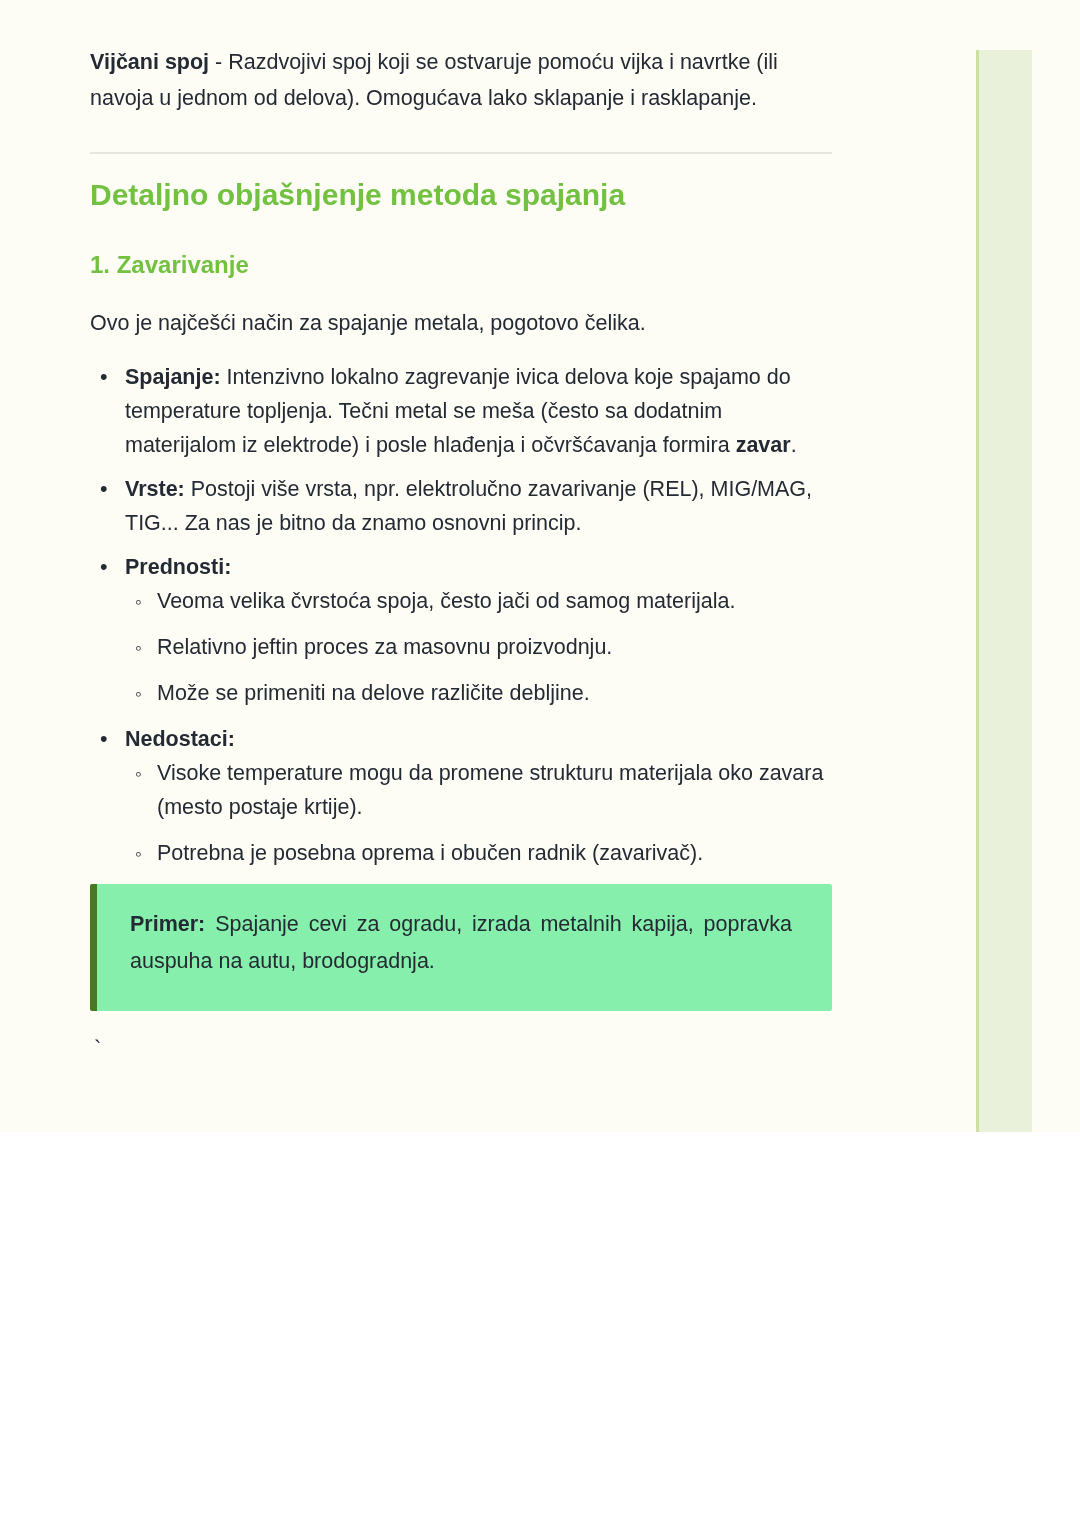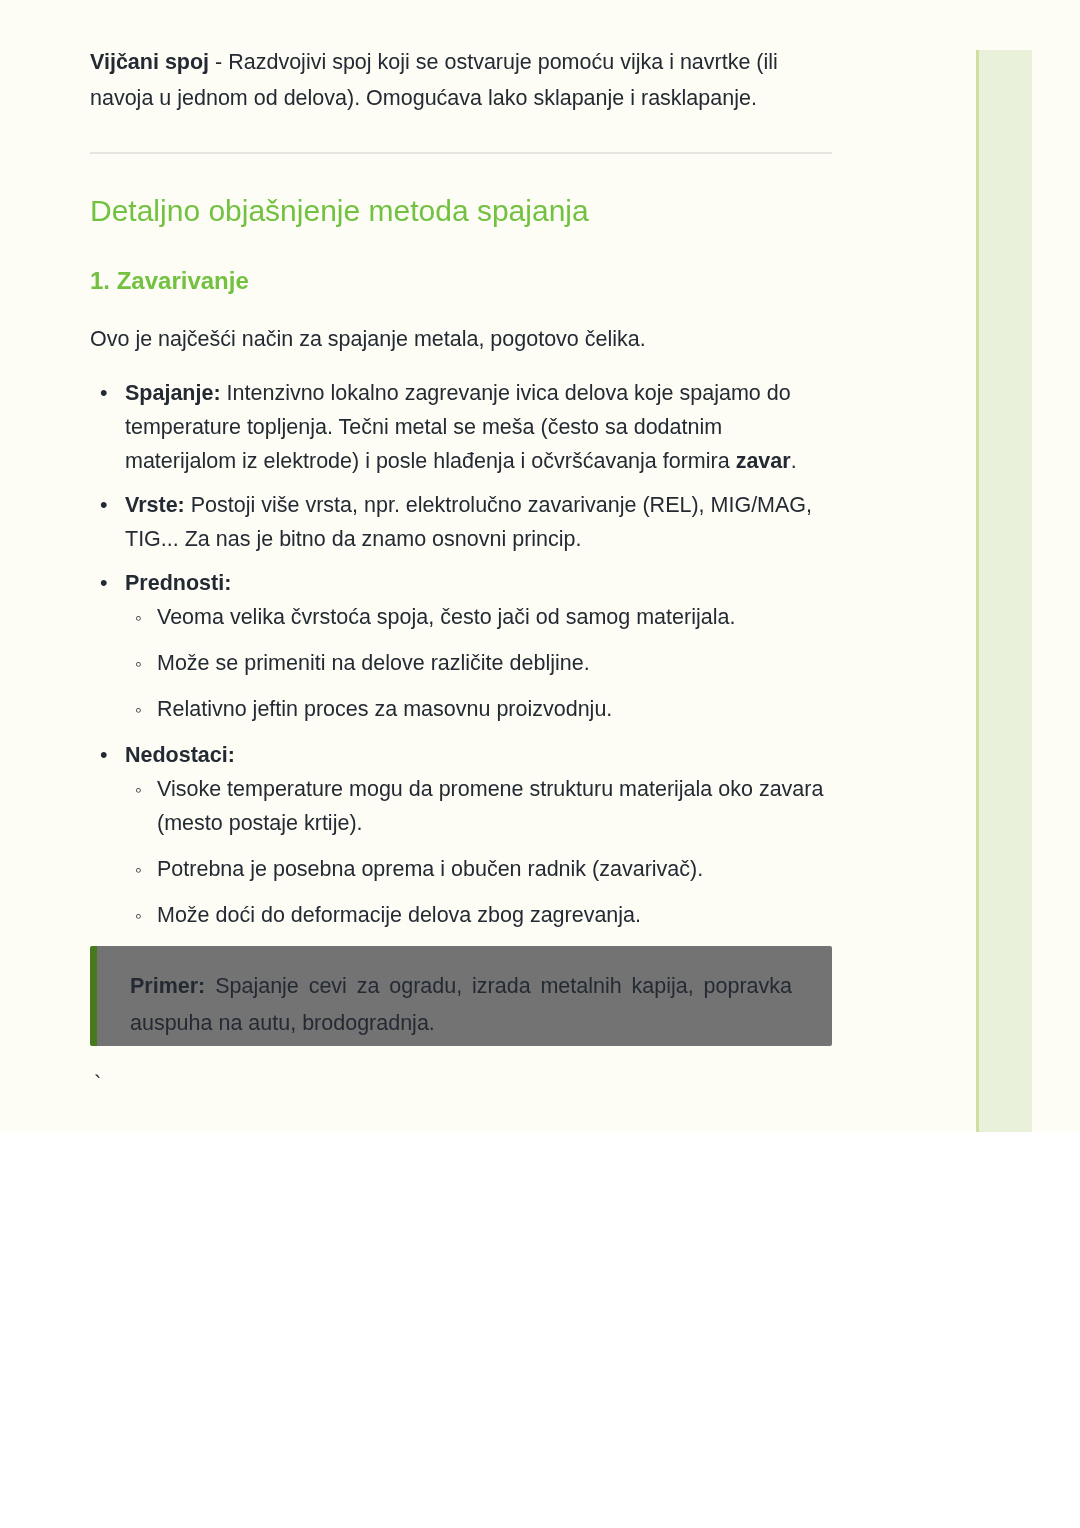--- a/index.html
+++ b/index.html
@@ -40,24 +40,24 @@
     line-height: 36px;
   }
   .intro b { font-weight: 700; }
   .divider {
     margin-top: 36px;
     border: none;
     border-top: 2px solid #e6e6e1;
     height: 0;
   }
   h1.section-heading {
-    margin-top: 38px;
+    margin-top: 22px;
     font-size: 30px;
     line-height: 38px;
-    font-weight: 400;
+    font-weight: 700;
     color: #72c140;
   }
   h2.subsection-heading {
     margin-top: 36px;
     font-size: 24px;
     line-height: 30px;
     font-weight: 700;
     color: #72c140;
   }
   .lead {
@@ -100,24 +100,24 @@
     content: "\25E6";
     position: absolute;
     left: 10px;
     top: 0.5px;
     font-size: 19px;
     line-height: 34px;
     color: #242a33;
   }
   .callout {
     margin-top: 14px;
-    background: #737373;
+    background: #86efac;
     border-left: 7px solid #477a1e;
     border-radius: 2px;
-    padding: 22px 40px 4px 33px;
+    padding: 22px 40px 31px 33px;
     font-size: 21.5px;
     line-height: 37px;
     text-align: justify;
   }
   .callout b { font-weight: 700; }
   .stray {
     margin-top: 26px;
     padding-left: 4px;
     font-size: 22px;
     line-height: 24px;
@@ -155,30 +155,29 @@
 
     <ul class="main-list">
 
       <li><b>Spajanje:</b><span> Intenzivno lokalno zagrevanje ivica delova koje spajamo do temperature topljenja. Tečni metal se meša (često sa dodatnim materijalom iz elektrode) i posle hlađenja i očvršćavanja formira </span><b>zavar</b><span>.</span></li>
 
       <li><b>Vrste:</b><span> Postoji više vrsta, npr. elektrolučno zavarivanje (REL), MIG/MAG, TIG... Za nas je bitno da znamo osnovni princip.</span></li>
 
       <li><b>Prednosti:</b>
         <ul class="sub-list">
           <li><span>Veoma velika čvrstoća spoja, često jači od samog materijala.</span></li>
+          <li><span>Relativno jeftin proces za masovnu proizvodnju.</span></li>
           <li><span>Može se primeniti na delove različite debljine.</span></li>
-          <li><span>Relativno jeftin proces za masovnu proizvodnju.</span></li>
         </ul>
       </li>
 
       <li><b>Nedostaci:</b>
         <ul class="sub-list">
           <li><span>Visoke temperature mogu da promene strukturu materijala oko zavara (mesto postaje krtije).</span></li>
           <li><span>Potrebna je posebna oprema i obučen radnik (zavarivač).</span></li>
-          <li><span>Može doći do deformacije delova zbog zagrevanja.</span></li>
         </ul>
       </li>
 
     </ul>
 
     <div class="callout"><b>Primer:</b><span> Spajanje cevi za ogradu, izrada metalnih kapija, popravka auspuha na autu, brodogradnja.</span></div>
 
     <p class="stray">`</p>
 
   </div>

